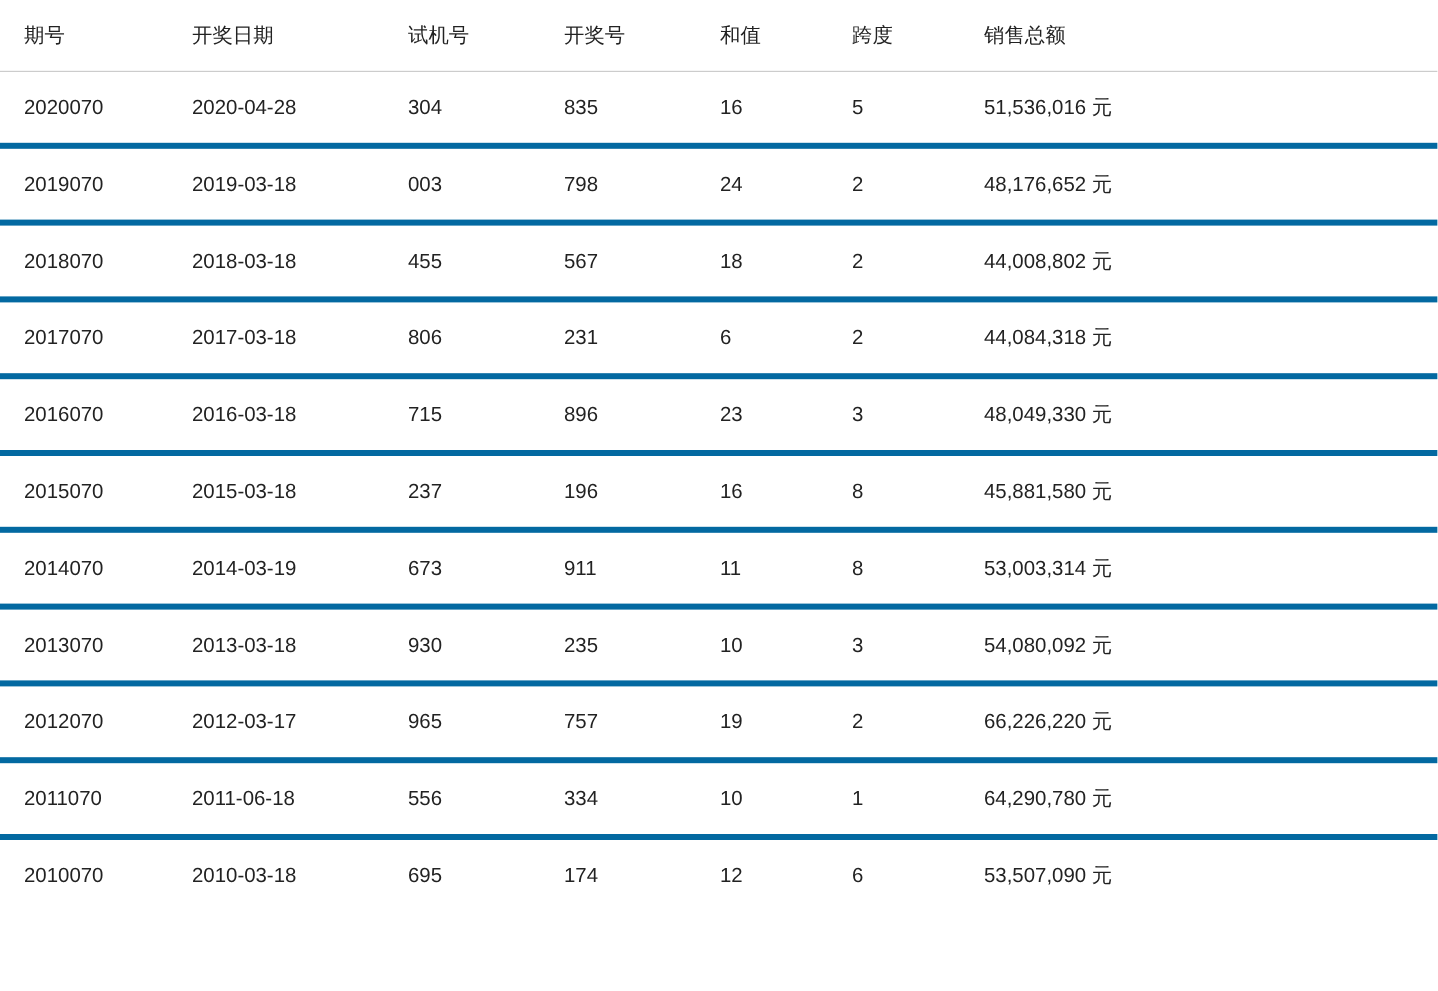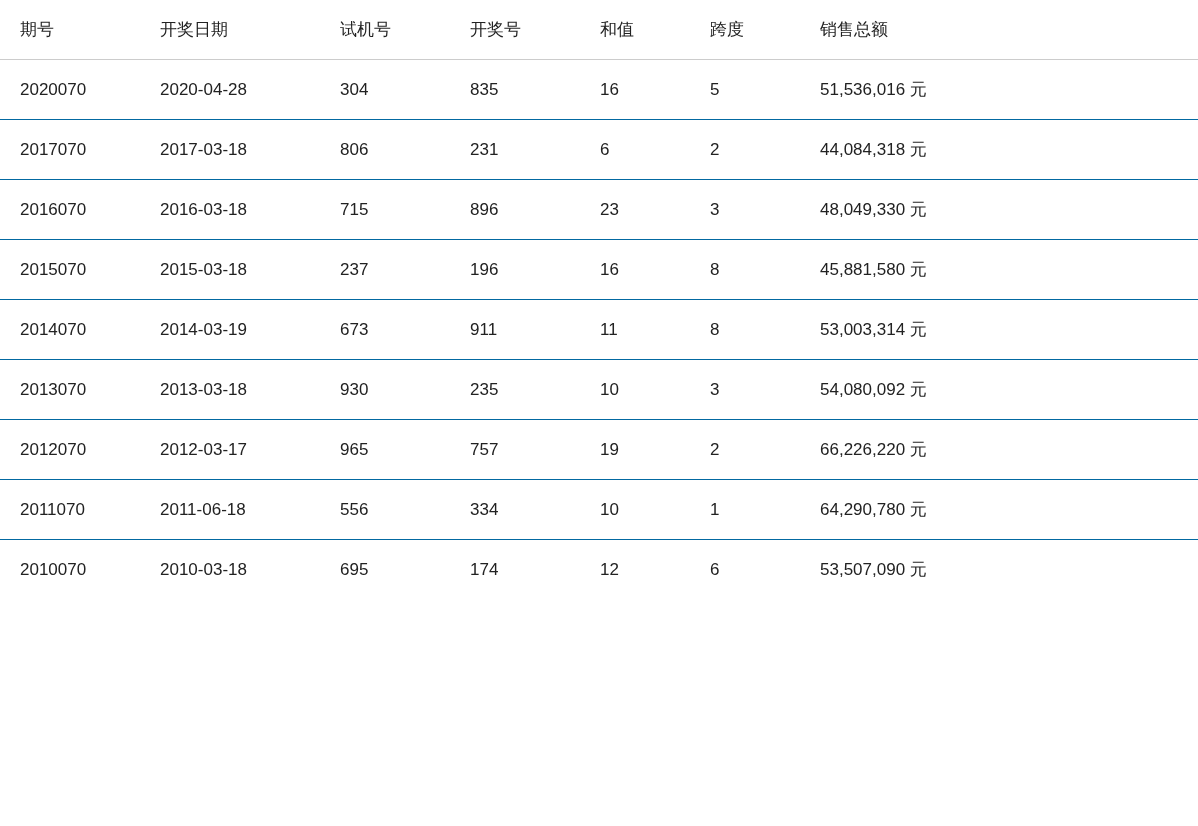--- a/index.html
+++ b/index.html
@@ -34,21 +34,21 @@
 
     thead th {
       padding: 18px 20px 18px 20px;
       text-align: left;
       font-weight: 400;
       font-size: 17px;
       color: #222222;
     }
 
     tbody tr {
-      border-bottom: 1px solid #0369a1;
+      border-bottom: 5px solid #0369a1;
     }
 
     tbody tr:last-child {
       border-bottom: none;
     }
 
     tbody td {
       padding: 18px 20px;
       font-size: 17px;
       color: #222222;
@@ -94,20 +94,38 @@
     </thead>
     <tbody id="table-body">
     <tr>
           <td>2020070</td>
           <td>2020-04-28</td>
           <td class="bold">304</td>
           <td class="bold">835</td>
           <td>16</td>
           <td>5</td>
           <td>51,536,016 元</td>
+        </tr>
+        <tr>
+          <td>2019070</td>
+          <td>2019-03-18</td>
+          <td class="bold">003</td>
+          <td class="bold">798</td>
+          <td>24</td>
+          <td>2</td>
+          <td>48,176,652 元</td>
+        </tr>
+        <tr>
+          <td>2018070</td>
+          <td>2018-03-18</td>
+          <td class="bold">455</td>
+          <td class="bold">567</td>
+          <td>18</td>
+          <td>2</td>
+          <td>44,008,802 元</td>
         </tr>
         <tr>
           <td>2017070</td>
           <td>2017-03-18</td>
           <td class="bold">806</td>
           <td class="bold">231</td>
           <td>6</td>
           <td>2</td>
           <td>44,084,318 元</td>
         </tr>

